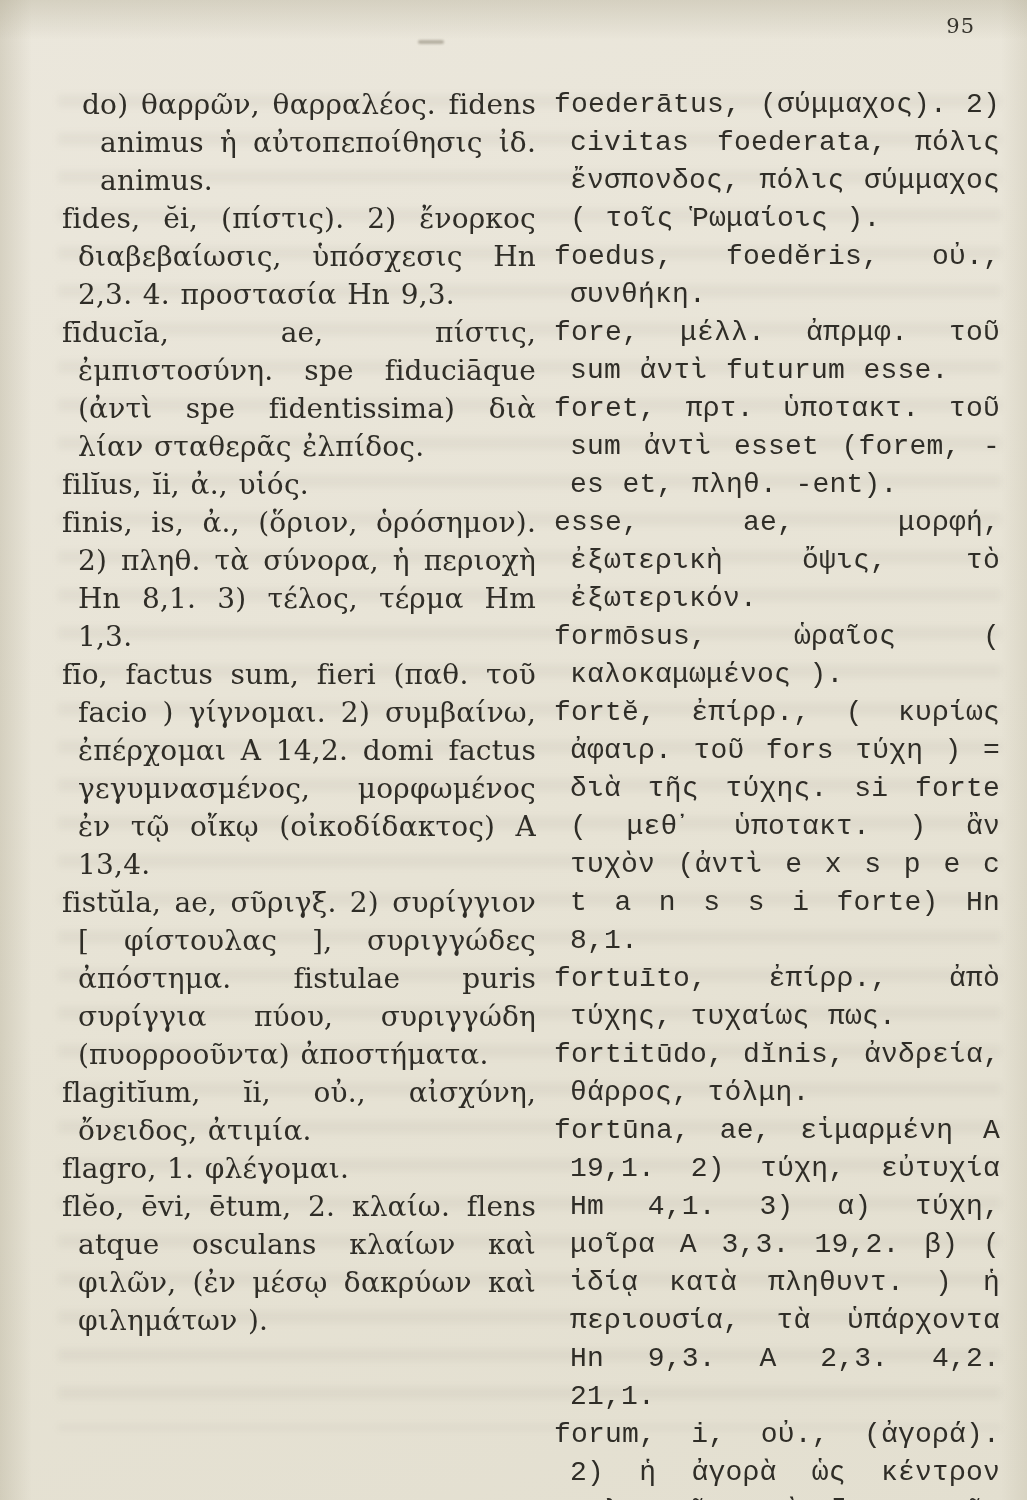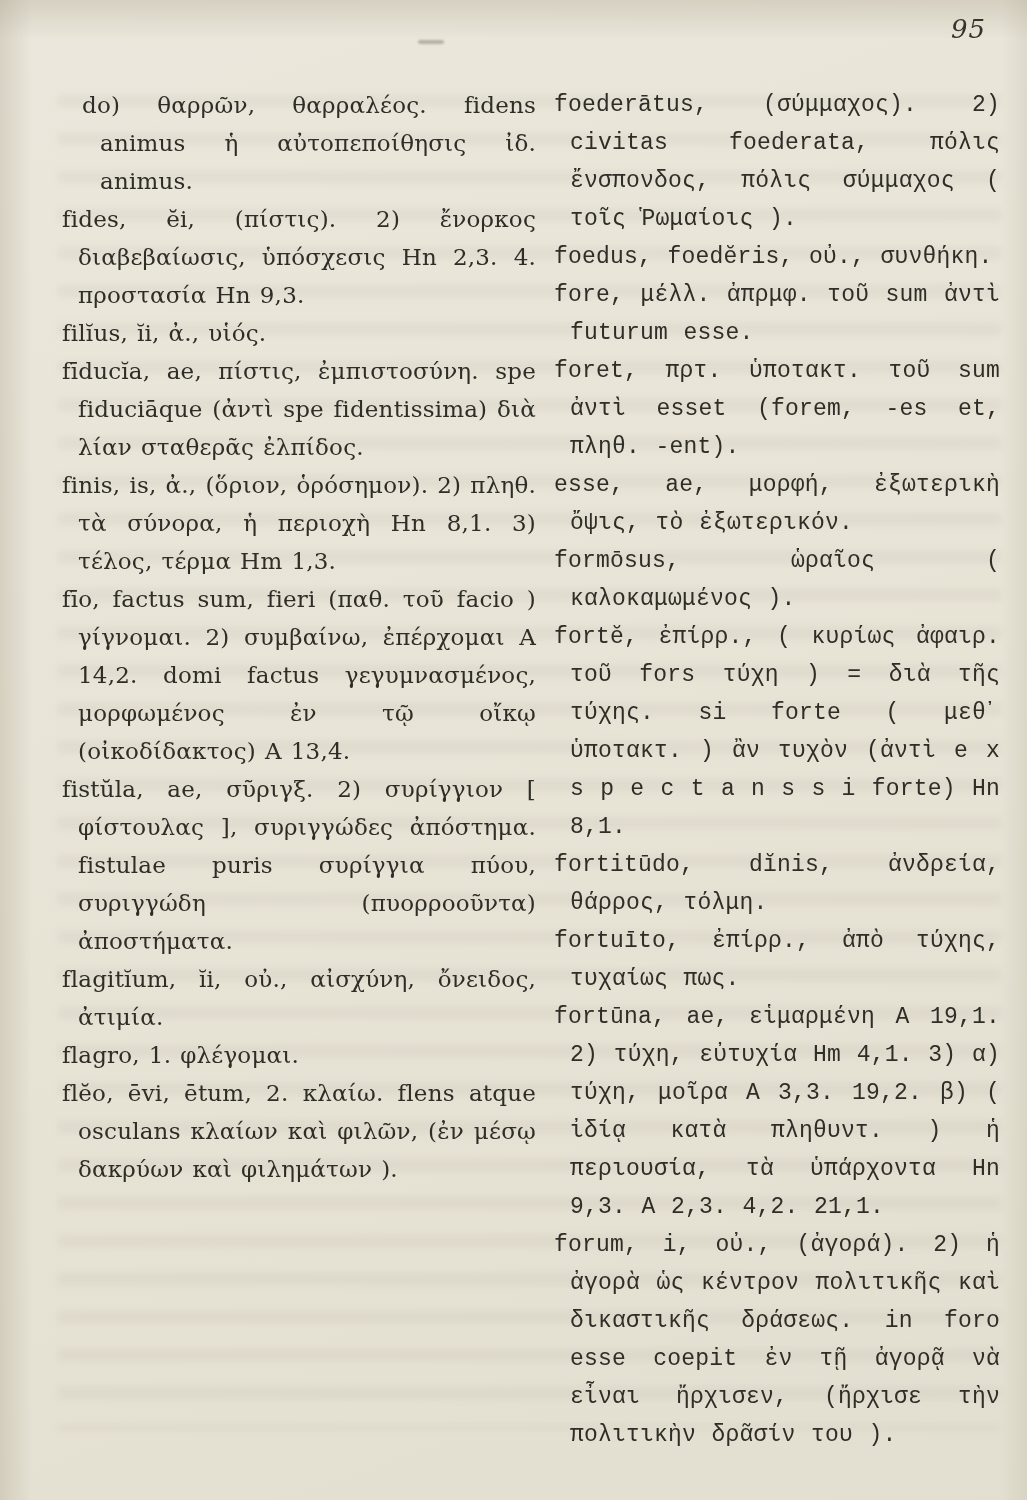--- a/index.html
+++ b/index.html
@@ -36,42 +36,41 @@
     top: 40px; left: 418px;
     width: 26px; height: 4px;
     background: rgba(120,114,96,0.45);
     border-radius: 2px;
     filter: blur(1px);
   }
 
   .page-number {
     position: absolute;
     top: 14px;
-    right: 41px;
-    font-size: 26px;
+    right: 52px;
+    font-size: 21px;
     letter-spacing: 1px;
     color: #35332c;
-    font-style: italic;
   }
 
   .columns {
     position: absolute;
     top: 86px;
     left: 62px;
     width: 938px;
     display: flex;
     gap: 18px;
   }
   .col { box-sizing: border-box; }
   .col-left  { width: 474px; }
   .col-right { width: 446px; font-family: Liberation Mono, monospace; }
 
   .entry {
     margin: 0;
-    font-size: 23px;
+    font-size: 28px;
     line-height: 38px;
     text-align: justify;
     padding-left: 16px;
     text-indent: -16px;
     word-spacing: 1.5px;
     letter-spacing: 0.2px;
   }
   
   .entry.continuation {
     padding-left: 38px;
@@ -86,38 +85,38 @@
   <div class="bleed"></div>
   <div class="scan-dash"></div>
 
   <div class="page-number">95</div>
 
   <div class="columns">
 
     <div class="col col-left">
       <p class="entry continuation">do) θαρρῶν, θαρραλέος. fidens animus ἡ αὐτοπεποίθησις ἰδ. animus.</p>
       <p class="entry">fides, ĕi, (πίστις). 2) ἔνορκος διαβεβαίωσις, ὑπόσχεσις Hn 2,3. 4. προστασία Hn 9,3.</p>
+      <p class="entry">fīducĭa, ae, πίστις, ἐμπιστοσύνη. spe fiduciāque (ἀντὶ spe fidentissima) διὰ λίαν σταθερᾶς ἐλπίδος.</p>
       <p class="entry">filĭus, ĭi, ἀ., υἱός.</p>
-      <p class="entry">fīducĭa, ae, πίστις, ἐμπιστοσύνη. spe fiduciāque (ἀντὶ spe fidentissima) διὰ λίαν σταθερᾶς ἐλπίδος.</p>
       <p class="entry">finis, is, ἀ., (ὅριον, ὁρόσημον). 2) πληθ. τὰ σύνορα, ἡ περιοχὴ Hn 8,1. 3) τέλος, τέρμα Hm 1,3.</p>
       <p class="entry">fīo, factus sum, fieri (παθ. τοῦ facio ) γίγνομαι. 2) συμβαίνω, ἐπέρχομαι A 14,2. domi factus γεγυμνασμένος, μορφωμένος ἐν τῷ οἴκῳ (οἰκοδίδακτος) A 13,4.</p>
       <p class="entry">fistŭla, ae, σῦριγξ. 2) συρίγγιον [ φίστουλας ], συριγγώδες ἀπόστημα. fistulae puris συρίγγια πύου, συριγγώδη (πυορροοῦντα) ἀποστήματα.</p>
       <p class="entry">flagitĭum, ĭi, οὐ., αἰσχύνη, ὄνειδος, ἀτιμία.</p>
       <p class="entry">flagro, 1. φλέγομαι.</p>
       <p class="entry">flĕo, ēvi, ētum, 2. κλαίω. flens atque osculans κλαίων καὶ φιλῶν, (ἐν μέσῳ δακρύων καὶ φιλημάτων ).</p>
     </div>
 
     <div class="col col-right">
       <p class="entry">foederātus, (σύμμαχος). 2) civitas foederata, πόλις ἔνσπονδος, πόλις σύμμαχος ( τοῖς Ῥωμαίοις ).</p>
       <p class="entry">foedus, foedĕris, οὐ., συνθήκη.</p>
       <p class="entry">fore, μέλλ. ἀπρμφ. τοῦ sum ἀντὶ futurum esse.</p>
       <p class="entry">foret, πρτ. ὑποτακτ. τοῦ sum ἀντὶ esset (forem, -es et, πληθ. -ent).</p>
       <p class="entry">esse, ae, μορφή, ἐξωτερικὴ ὄψις, τὸ ἐξωτερικόν.</p>
       <p class="entry">formōsus, ὡραῖος ( καλοκαμωμένος ).</p>
       <p class="entry">fortĕ, ἐπίρρ., ( κυρίως ἀφαιρ. τοῦ fors τύχη ) = διὰ τῆς τύχης. si forte ( μεθ᾽ ὑποτακτ. ) ἂν τυχὸν (ἀντὶ e x s p e c t a n s  s i forte) Hn 8,1.</p>
+      <p class="entry">fortuīto, ἐπίρρ., ἀπὸ τύχης, τυχαίως πως.</p>
       <p class="entry">fortitūdo, dĭnis, ἀνδρεία, θάρρος, τόλμη.</p>
-      <p class="entry">fortuīto, ἐπίρρ., ἀπὸ τύχης, τυχαίως πως.</p>
       <p class="entry">fortūna, ae, εἱμαρμένη A 19,1. 2) τύχη, εὐτυχία Hm 4,1. 3) α) τύχη, μοῖρα A 3,3. 19,2. β) ( ἰδίᾳ κατὰ πληθυντ. ) ἡ περιουσία, τὰ ὑπάρχοντα Hn 9,3. A 2,3. 4,2. 21,1.</p>
       <p class="entry">forum, i, οὐ., (ἀγορά). 2) ἡ ἀγορὰ ὡς κέντρον πολιτικῆς καὶ δικαστικῆς δράσεως. in foro esse coepit ἐν τῇ ἀγορᾷ νὰ εἶναι ἤρχισεν, (ἤρχισε τὴν πολιτικὴν δρᾶσίν του ).</p>
     </div>
 
   </div>
 </div>
 
 </body></html>

